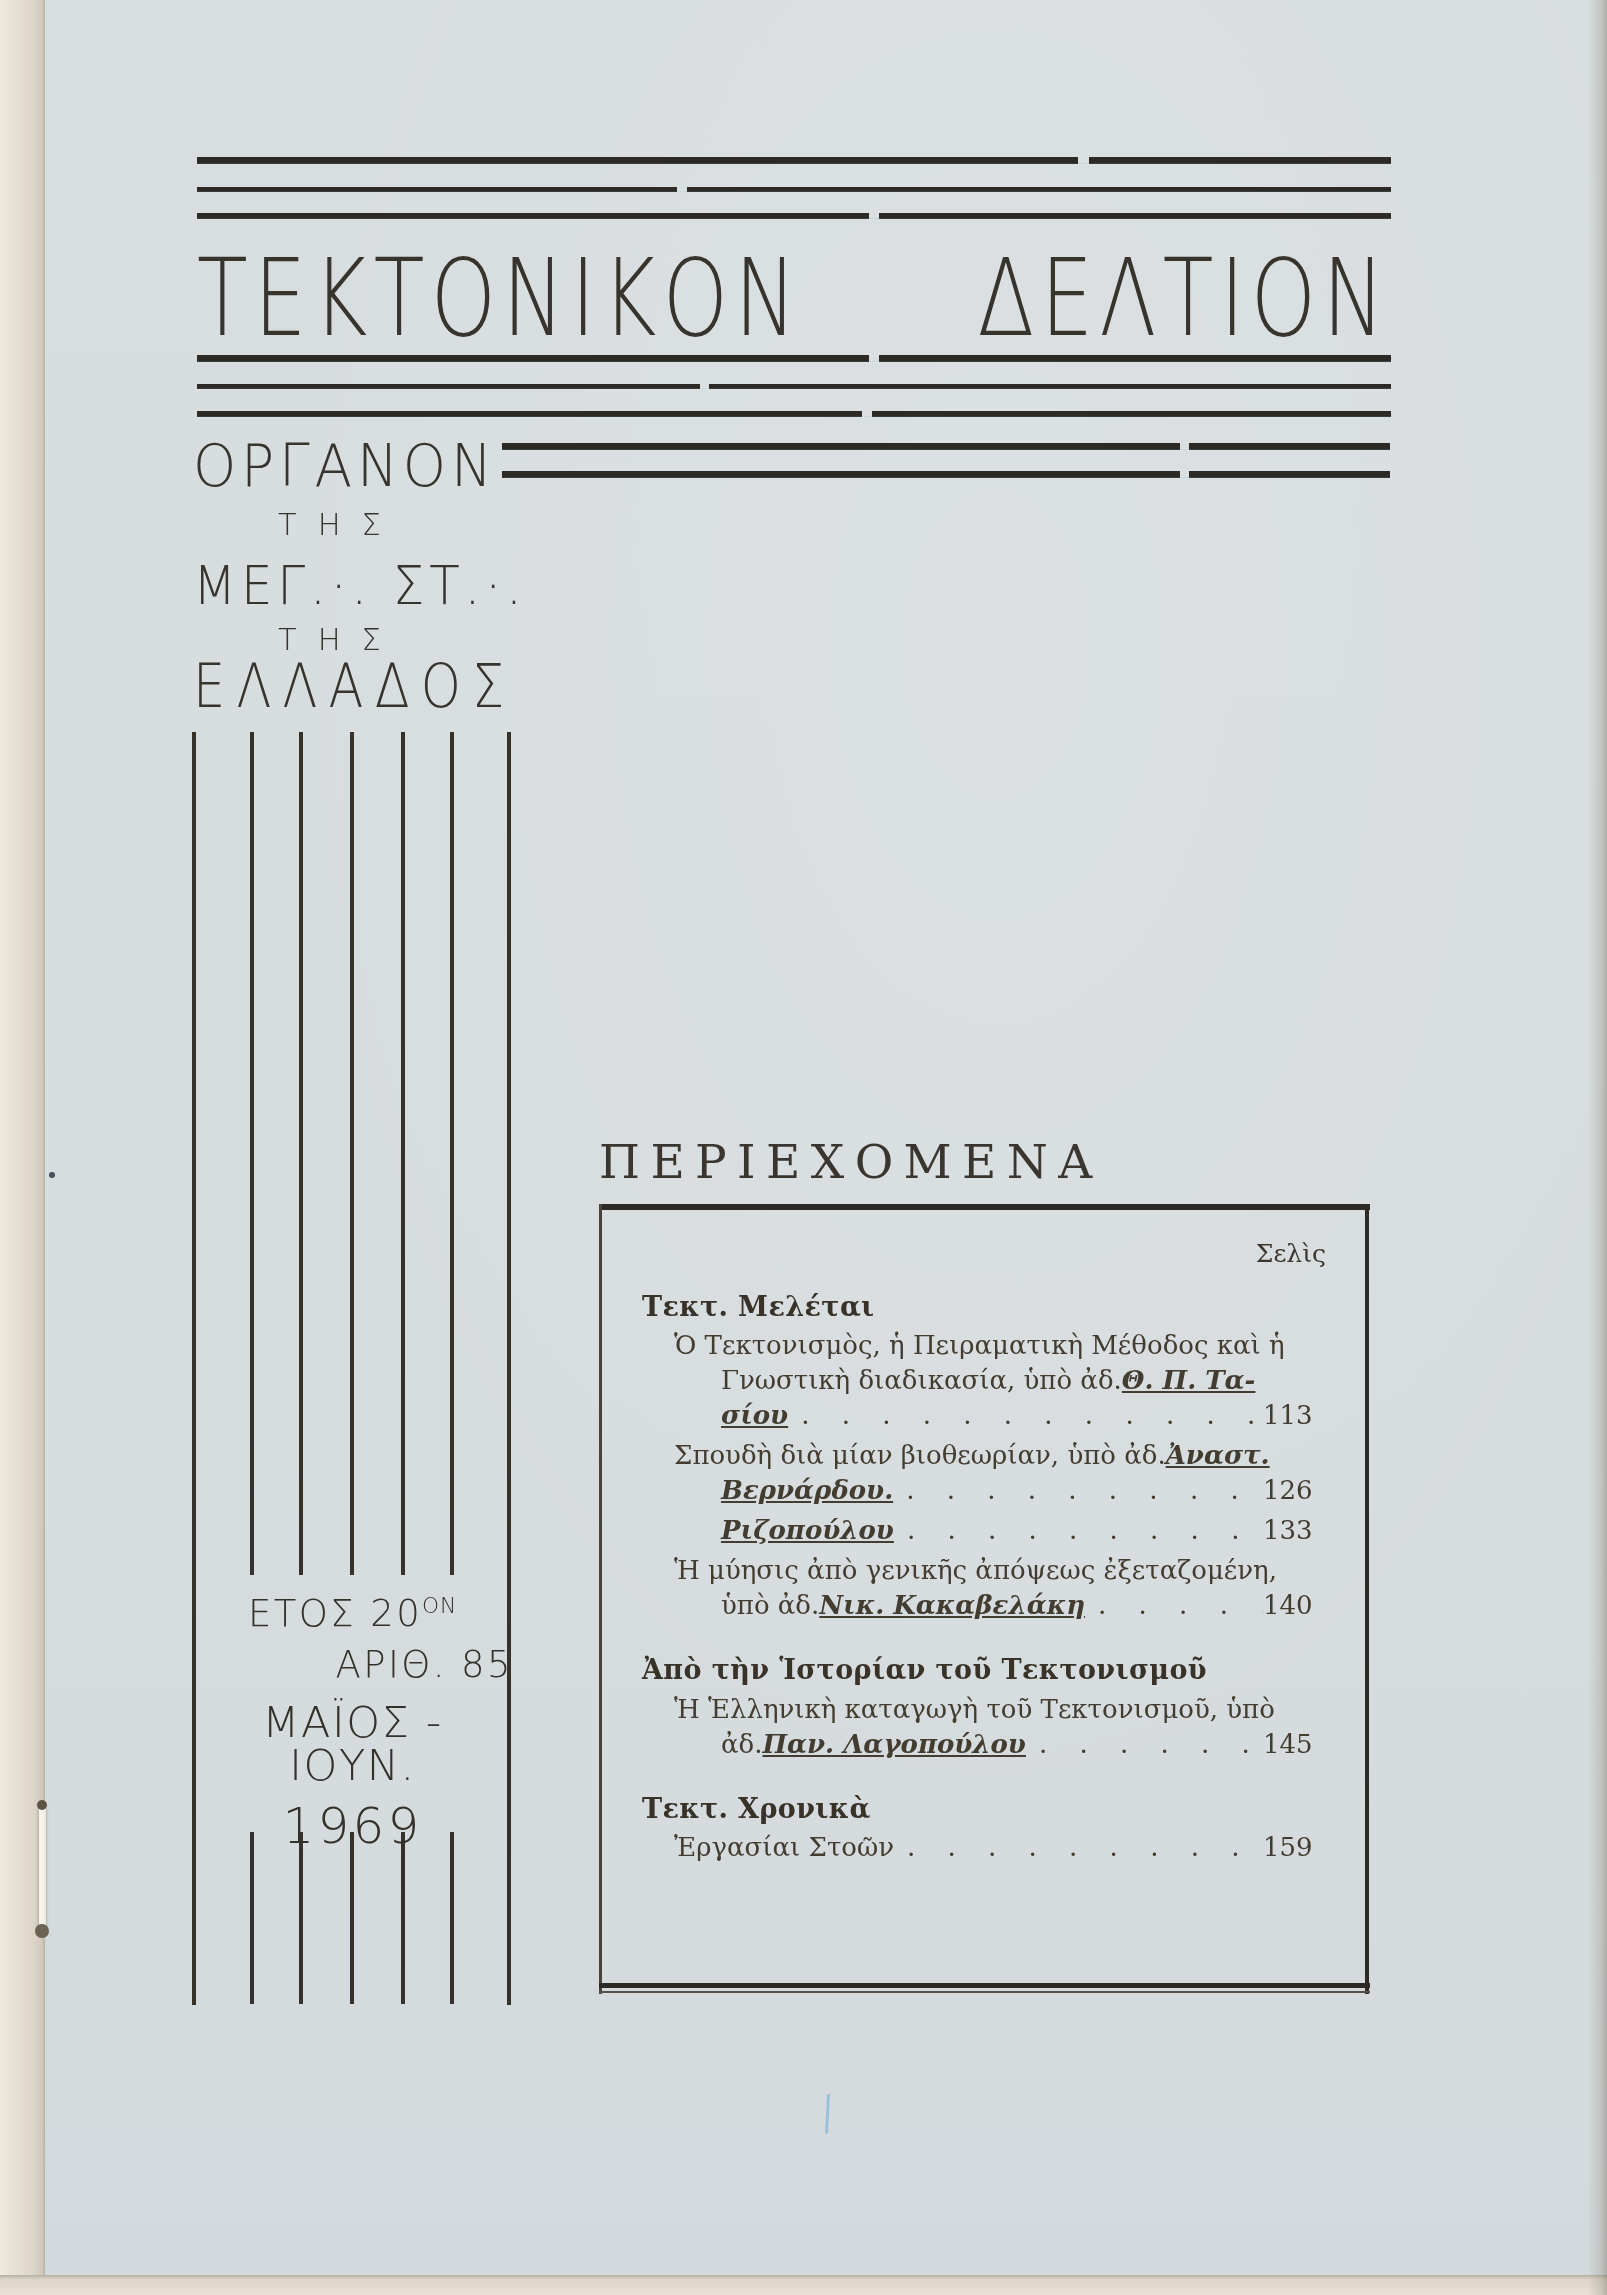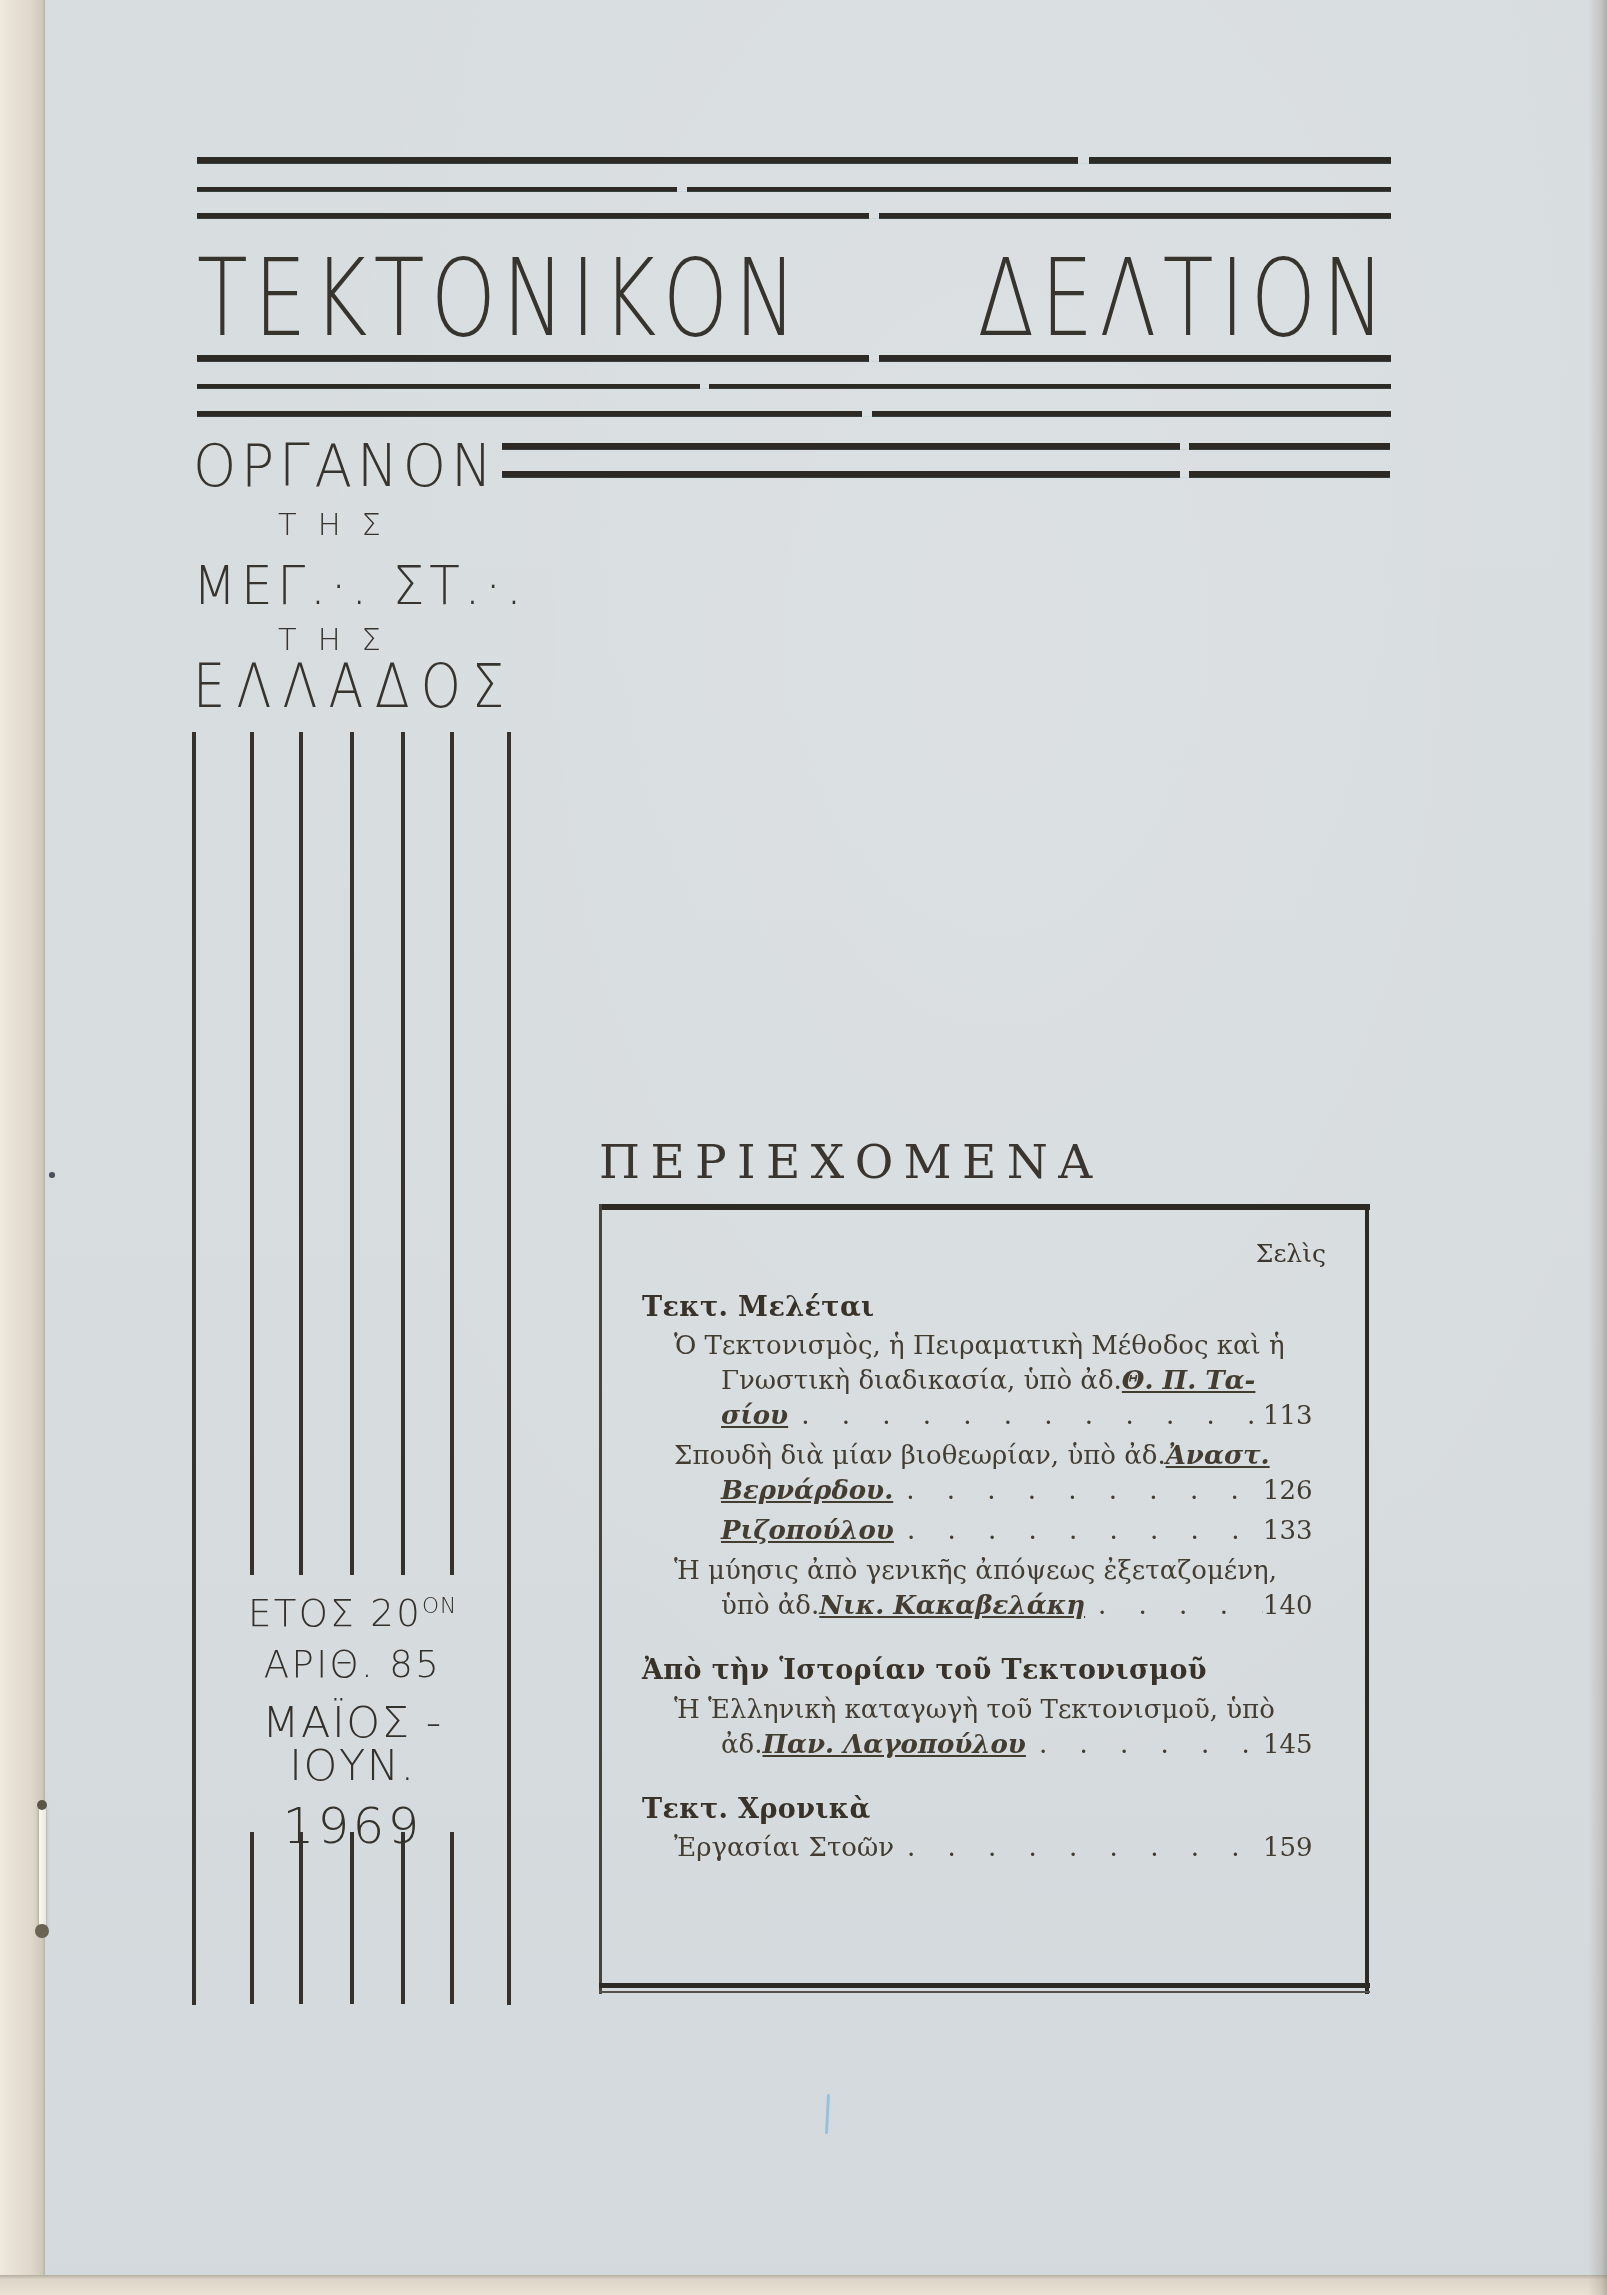--- a/index.html
+++ b/index.html
@@ -66,21 +66,21 @@
   .tis1{left:278px;top:510px;font-size:30.5px;letter-spacing:21px;}
   .meg{left:193px;top:559px;font-size:50px;letter-spacing:4.8px;transform:scaleY(1.06);transform-origin:left top;}
   .tis2{left:278px;top:625px;font-size:30.5px;letter-spacing:21px;}
   .ellados{left:193px;top:656px;font-size:51px;letter-spacing:11.2px;transform:scaleY(1.18);transform-origin:left top;}
 
   
   .issue-block{position:absolute;left:192px;top:1595px;width:321px;text-align:center;
     font-family:"DejaVu Sans", sans-serif;font-weight:200;color:#34302a;}
   .issue-l1{font-size:37px;line-height:1;letter-spacing:2.4px;}
   .issue-l1 .sup{font-size:21.7px;position:relative;top:-13px;letter-spacing:0.8px;}
-  .issue-l2{font-size:37px;line-height:1;margin-top:13.6px;letter-spacing:2.4px;}
+  .issue-l2{font-size:37px;line-height:1;margin-top:13.6px;letter-spacing:2.4px;text-align:right;}
   .issue-l3{font-size:43px;line-height:1;margin-top:18.5px;letter-spacing:1.6px;}
   .issue-l4{font-size:50px;line-height:1;margin-top:14.4px;letter-spacing:3.2px;}
 
   
   .contents-heading{
     position:absolute;left:599px;top:1138px;width:771px;text-align:left;
     font-family:"DejaVu Serif", serif;font-size:47px;letter-spacing:10.4px;
     color:#3a352e;line-height:1;white-space:nowrap;
   }
   .toc-box-border{position:absolute;background:#2d2a25;}

